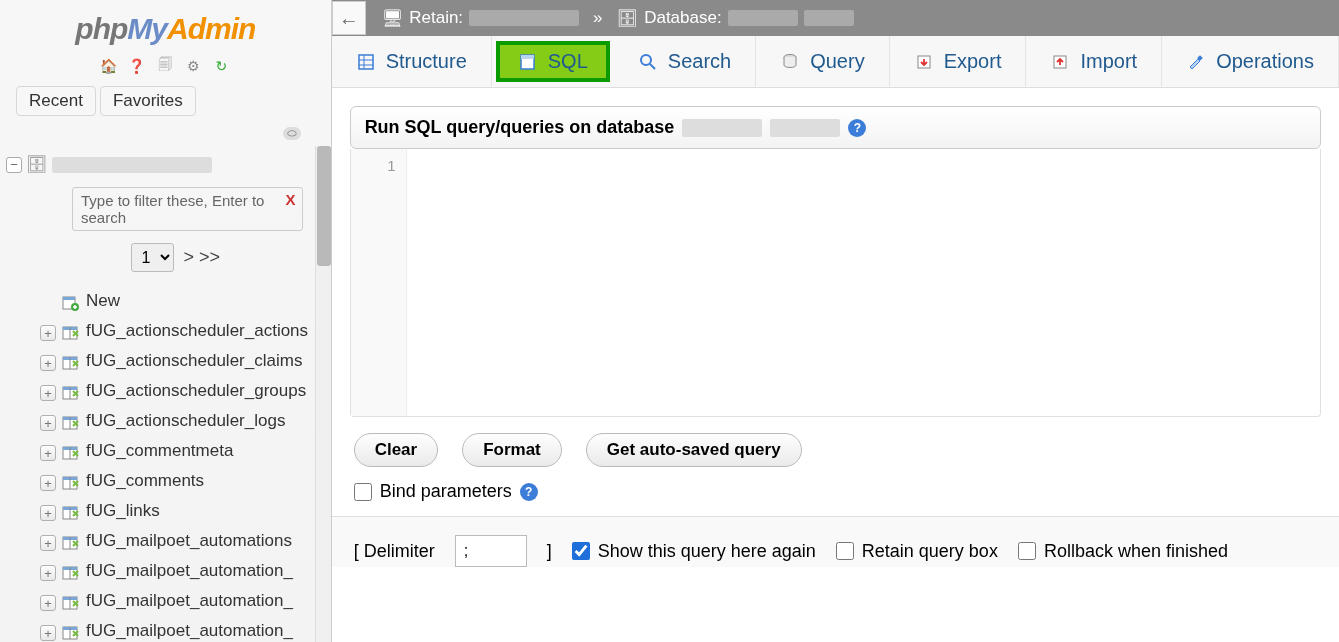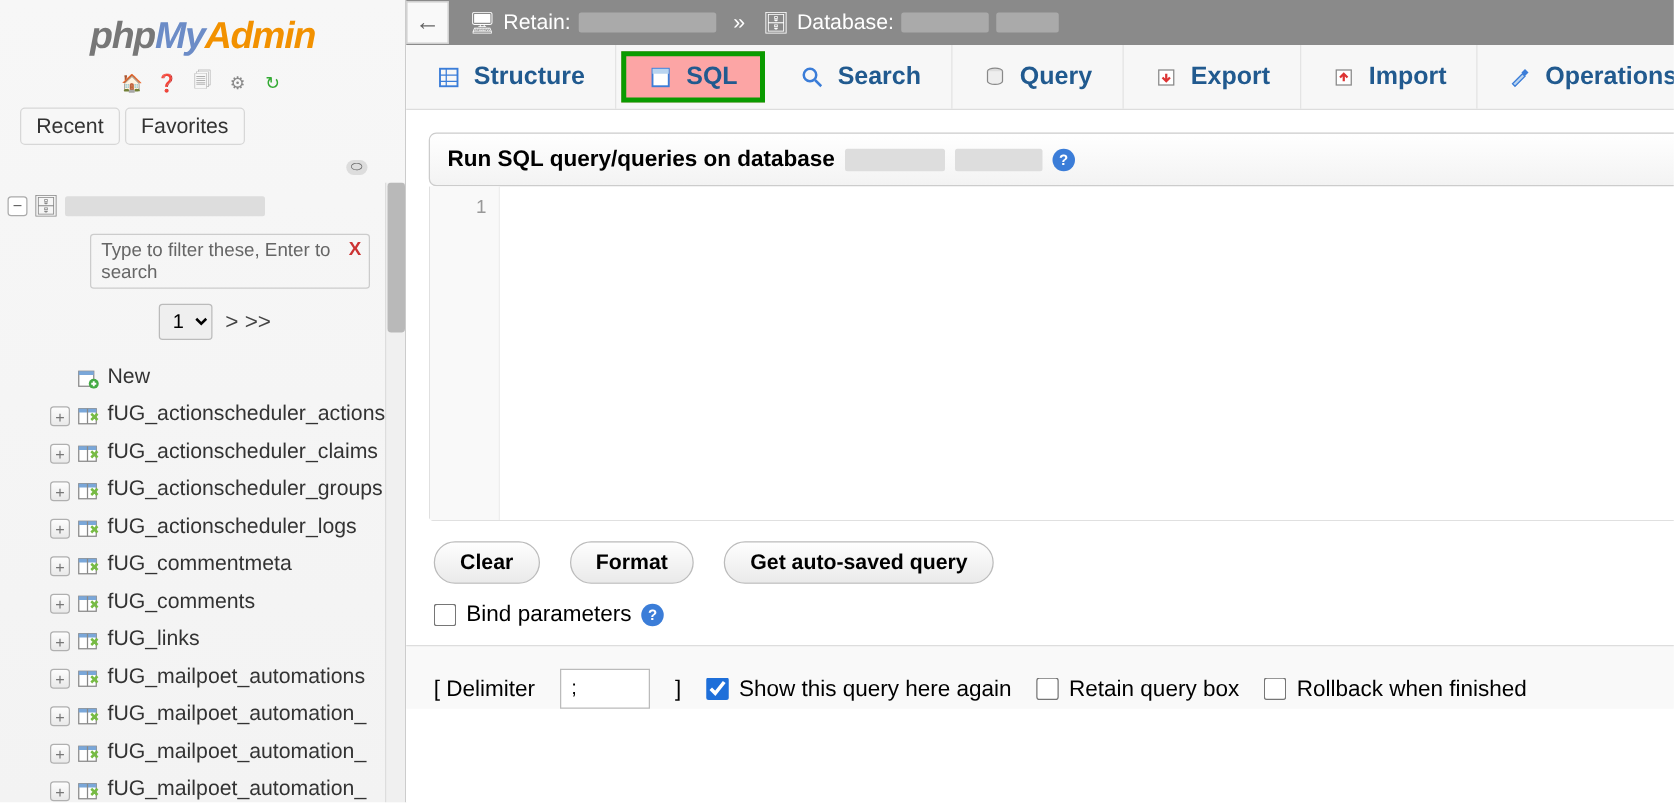--- a/index.html
+++ b/index.html
@@ -36,22 +36,22 @@
 .tree-item .expand { width: 16px; height: 16px; border: 1px solid #b0b0b0; background: linear-gradient(#fdfdfd,#e9e9e9); border-radius: 3px; display: inline-flex; align-items: center; justify-content: center; font-size: 13px; color: #777; line-height: 1; }
 .tree-item.new .expand { visibility: hidden; }
 .tbl-icon { display: inline-block; width: 18px; }
 .tbl-icon svg { display: block; }
 .main { flex: 1; display: flex; flex-direction: column; background: #fff; }
 .breadcrumb { background: #8a8a8a; color: #fff; display: flex; align-items: center; height: 36px; font-size: 17px; }
 .breadcrumb .back { width: 34px; height: 34px; background: #f9f9f9; border: 1px solid #ccc; display: inline-flex; align-items: center; justify-content: center; margin-right: 8px; color: #666; font-size: 20px; cursor: pointer; }
 .breadcrumb .seg { display: flex; align-items: center; gap: 6px; padding: 0 8px; }
 .breadcrumb .redacted { display: inline-block; height: 16px; background: #aaa; border-radius: 2px; }
 .tabs { display: flex; background: #f7f7f7; border-bottom: 1px solid #ddd; height: 52px; }
-.tab { display: flex; align-items: center; gap: 10px; padding: 0 24px; border-right: 1px solid #e4e4e4; color: #215a8f; font-size: 20px; font-weight: 700; cursor: pointer; }
-.tab.active { background: #fca5a5; border: 4px solid #0a9b00; margin: 5px 4px; padding: 0 18px; }
+.tab { display: flex; align-items: center; gap: 10px; padding: 0 24px; border-right: 1px solid #e4e4e4; color: #215a8f; font-size: 20px; font-weight: 400; cursor: pointer; }
+.tab.active { background: #84cc16; border: 4px solid #0a9b00; margin: 5px 4px; padding: 0 18px; }
 .tab-icon { width: 20px; height: 20px; display: inline-flex; align-items: center; justify-content: center; }
 .content { flex: 1; padding: 18px 18px 0; background: #fff; display: flex; flex-direction: column; }
 .panel-header { border: 1px solid #ccc; border-radius: 6px; background: linear-gradient(#fff,#f3f3f3); padding: 10px 14px; font-size: 18px; font-weight: 600; display: flex; align-items: center; gap: 8px; }
 .panel-header .redacted { display: inline-block; height: 18px; background: #ddd; border-radius: 2px; }
 .help-icon { width: 18px; height: 18px; border-radius: 50%; background: #3b7dd8; color: #fff; display: inline-flex; align-items: center; justify-content: center; font-size: 12px; font-weight: bold; }
 .editor { border: 1px solid #e0e0e0; border-top: none; height: 268px; display: flex; border-radius: 0 0 4px 4px; }
 .gutter { width: 56px; background: #f9f9f9; border-right: 1px solid #eee; text-align: right; padding: 8px 10px 0 0; color: #999; font-size: 15px; }
 .editor-area { flex: 1; }
 .actions { display: flex; gap: 24px; padding: 16px 4px 10px; }
 .btn { background: linear-gradient(#fefefe,#eaeaea); border: 1px solid #bbb; border-radius: 18px; padding: 6px 20px; font-size: 17px; font-weight: 600; cursor: pointer; }

